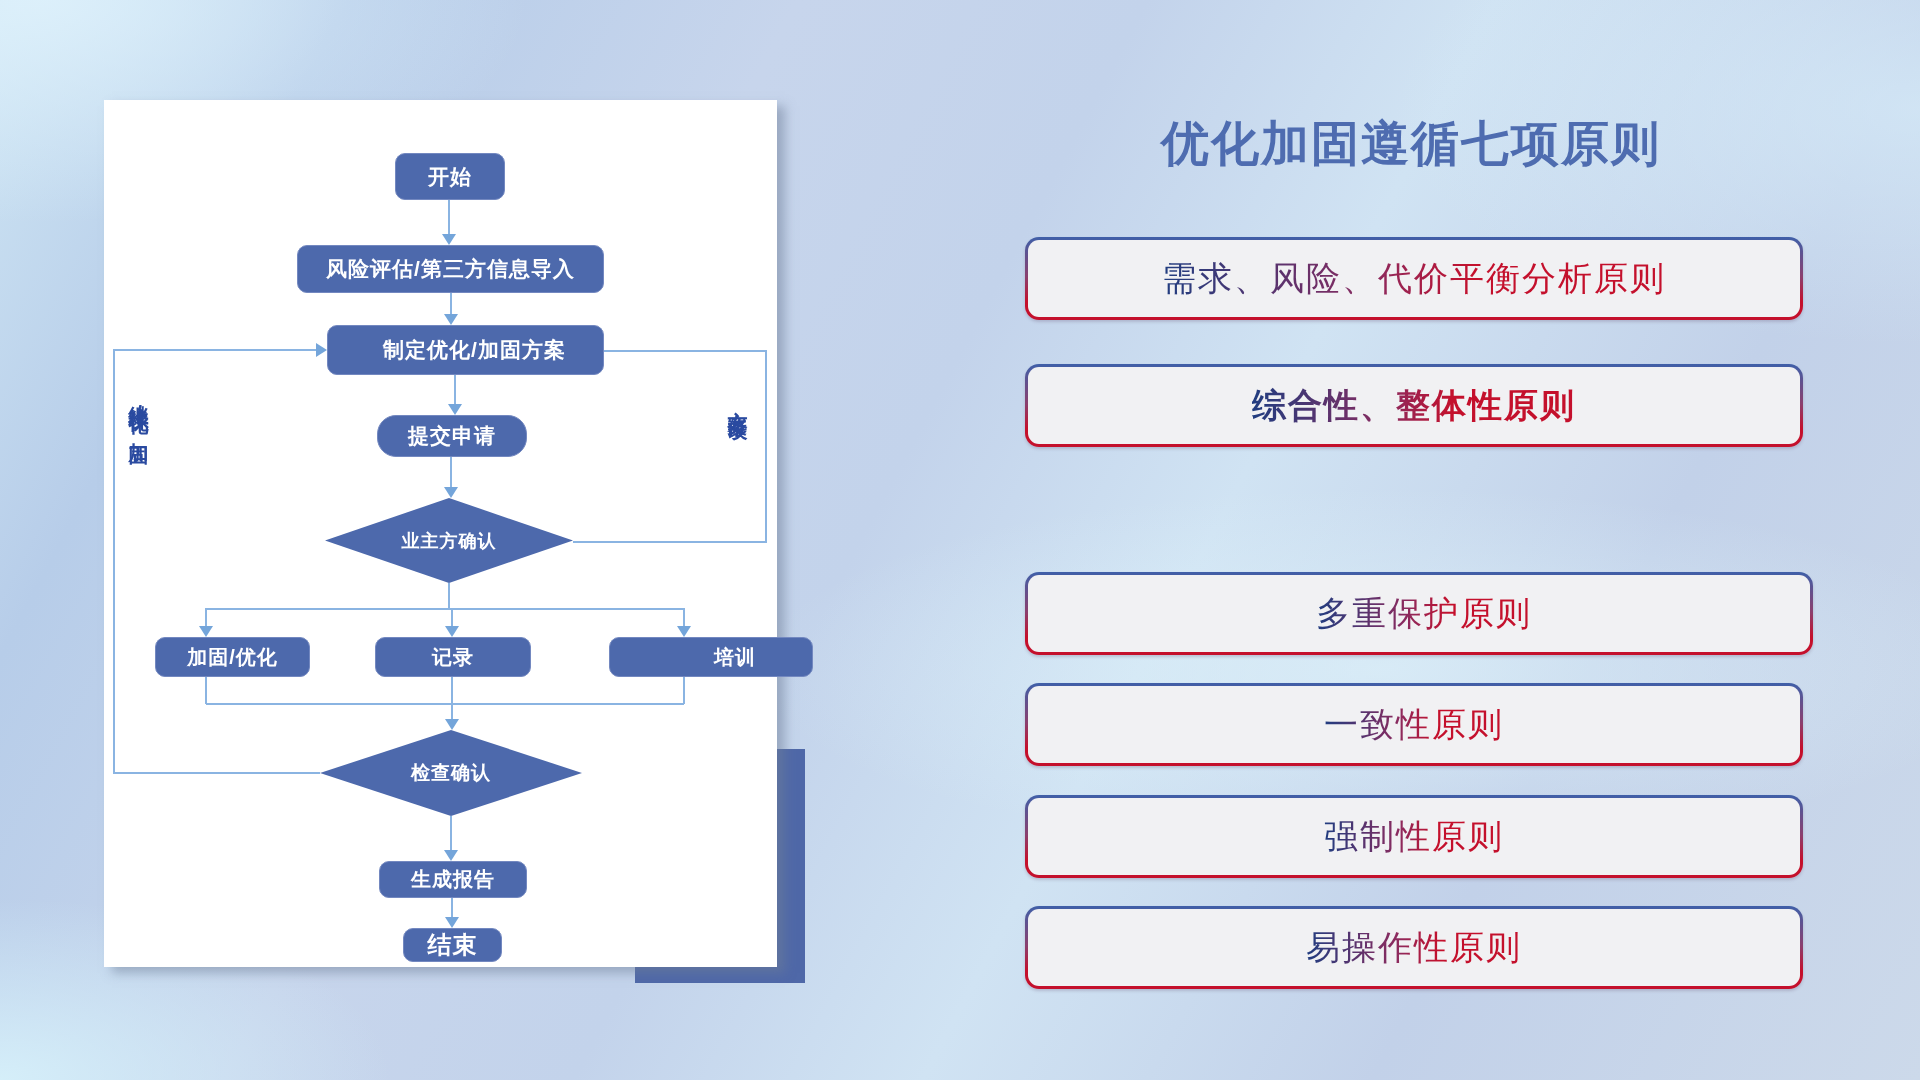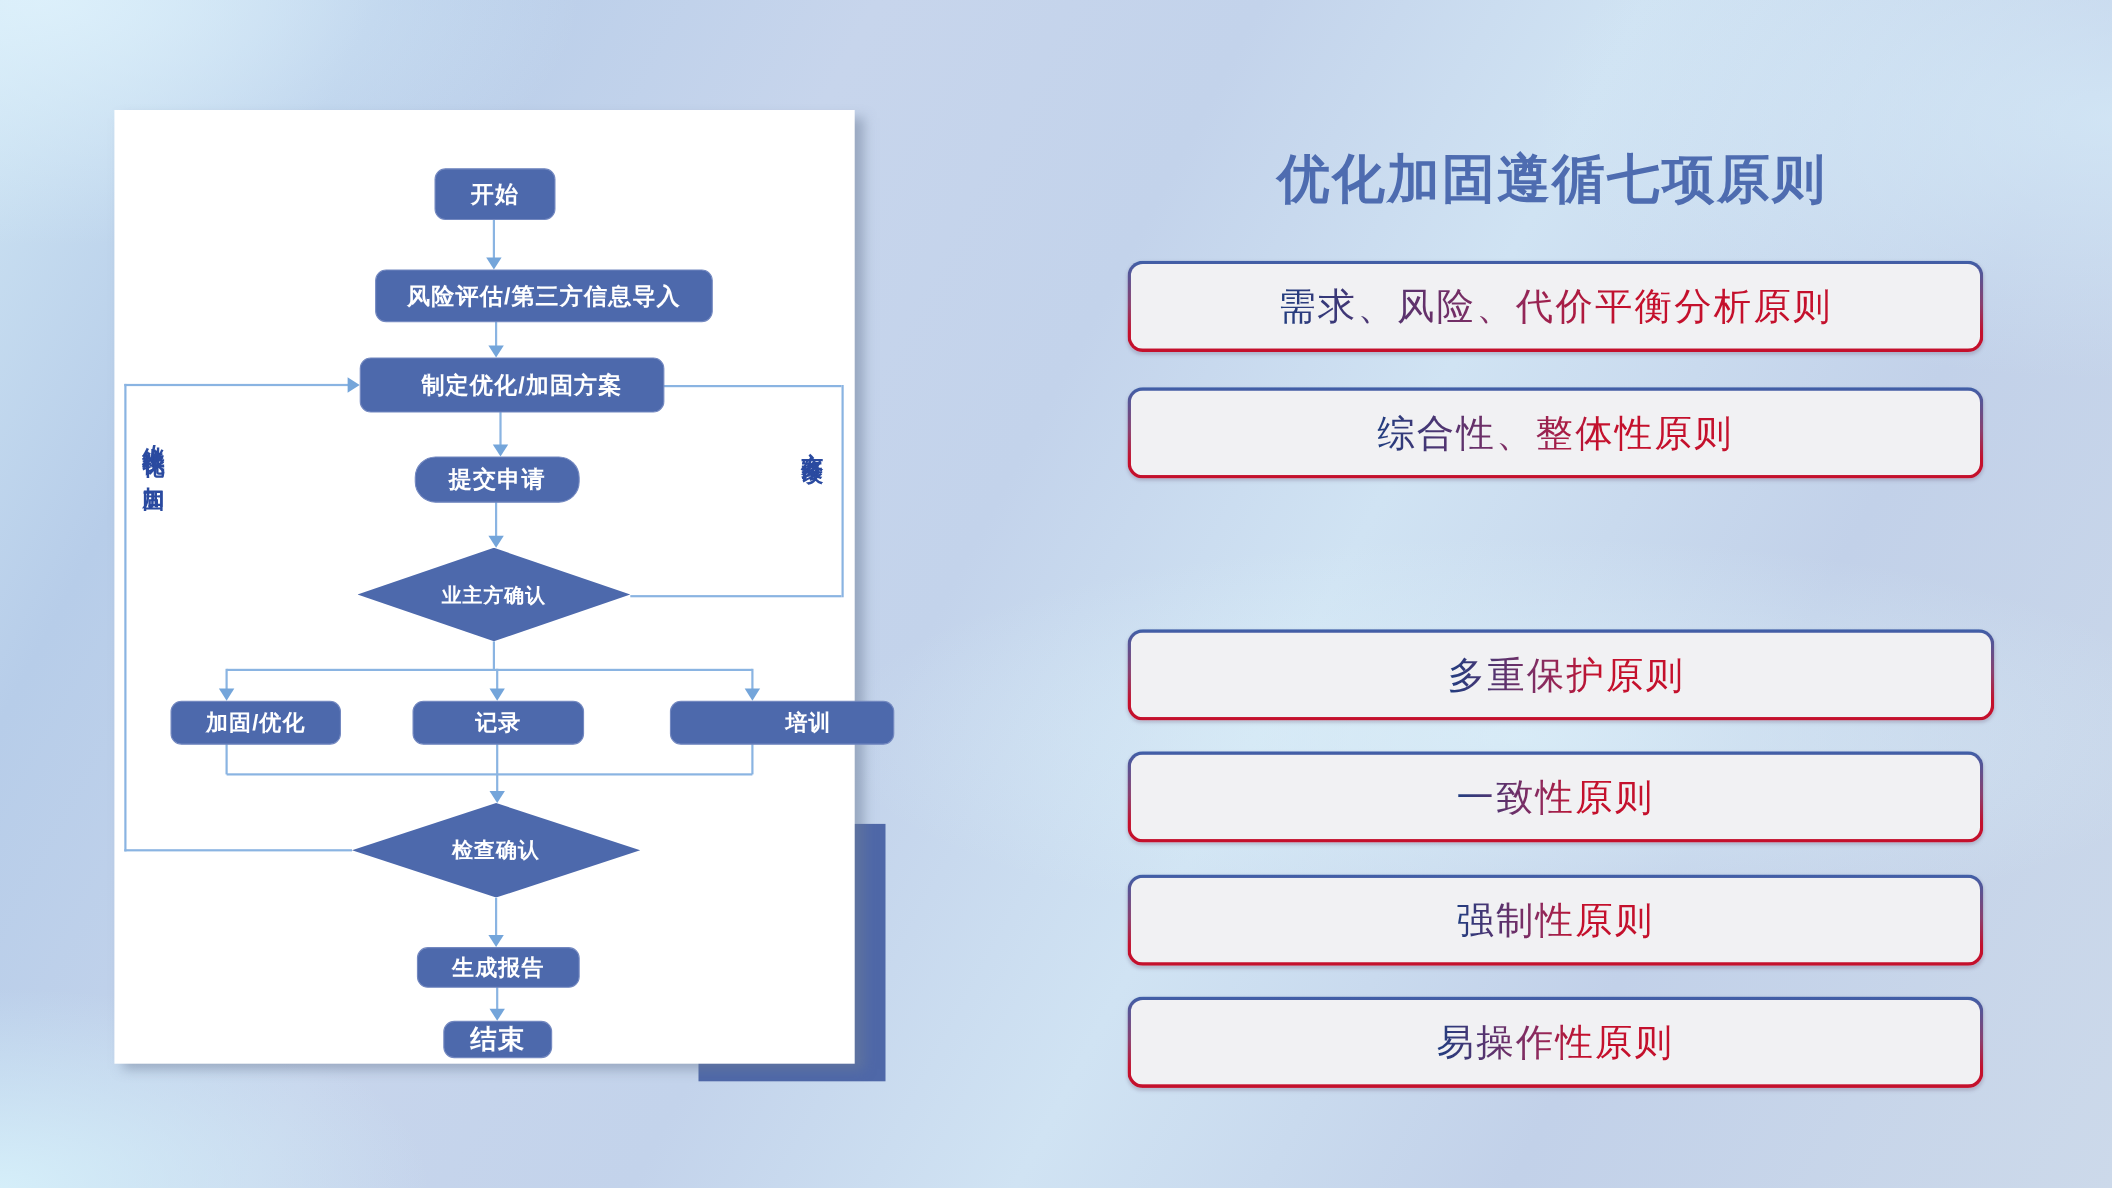--- a/index.html
+++ b/index.html
@@ -24,21 +24,21 @@
   .hline,.vline{position:absolute;background:#8ab4e2;}
   .hline{height:2px;} .vline{width:2px;}
   .arr{position:absolute;width:0;height:0;}
   .arr.down{border-left:7px solid transparent;border-right:7px solid transparent;border-top:11px solid #74a5da;}
   .arr.right{border-top:7px solid transparent;border-bottom:7px solid transparent;border-left:11px solid #74a5da;}
   .arr.left{border-top:7px solid transparent;border-bottom:7px solid transparent;border-right:11px solid #74a5da;}
   .vlabel{position:absolute;writing-mode:vertical-rl;text-orientation:upright;
         color:#2a4aa0;font-weight:bold;font-size:20px;letter-spacing:3px;line-height:22px;}
   
   .title{position:absolute;left:1025px;top:112px;width:772px;text-align:center;
-        font-size:48px;font-weight:bold;letter-spacing:2px;color:#4e6cb0;margin-top:19px;}
+        font-size:48px;font-weight:bold;letter-spacing:2px;color:#4e6cb0;}
   .pbox{position:absolute;left:1025px;width:772px;height:77px;border-radius:14px;
         border:3px solid transparent;display:flex;align-items:center;justify-content:center;
         background:linear-gradient(#f1f1f3,#f1f1f3) padding-box,
                    linear-gradient(180deg,#3f5fa8 0%,#8b3f6e 48%,#c4102c 78%) border-box;
         box-shadow:0 2px 3px rgba(100,80,110,.25);}
   .ptext{font-size:34px;letter-spacing:2px;
         background:linear-gradient(90deg,#203d80 0%,#8c2a5e 42%,#c4102c 62%,#c4102c 100%);
         -webkit-background-clip:text;background-clip:text;color:transparent;}
 </style>
 </head>
@@ -82,21 +82,21 @@
     <div class="arr right" style="left:212px;top:243px;"></div>
 
     <div class="hline" style="left:469px;top:441px;width:192px;"></div>
     <div class="vline" style="left:661px;top:250px;height:193px;"></div>
     <div class="hline" style="left:491px;top:250px;width:170px;"></div>
     <div class="arr left" style="left:480px;top:244px;"></div>
 
     <div class="node" style="left:291px;top:53px;width:108px;height:45px;font-size:21px;">
       <span>开始</span>
     </div>
-    <div class="node" style="left:193px;top:145px;width:305px;height:46px;font-size:21px;margin-left:44px;">
+    <div class="node" style="left:193px;top:145px;width:305px;height:46px;font-size:21px;">
       <span>风险评估/第三方信息导入</span>
     </div>
     <div class="node" style="left:223px;top:225px;width:257px;height:48px;font-size:21px;padding-left:18px;">
       <span>制定优化/加固方案</span>
     </div>
     <div class="node" style="left:273px;top:315px;width:148px;height:40px;font-size:21px;border-radius:19px;">
       <span>提交申请</span>
     </div>
     <div class="diamond" style="left:221px;top:398px;width:248px;height:85px;font-size:18px;">
       <span>业主方确认</span>
@@ -122,21 +122,21 @@
 
     <div class="vlabel" style="left:24px;top:290px;height:250px;">继续优化/加固</div>
     <div class="vlabel" style="left:623px;top:295px;height:200px;">方案修改</div>
   </div>
 
   <div class="title">优化加固遵循七项原则</div>
 
   <div class="pbox" style="top:237px;">
     <span class="ptext">需求、风险、代价平衡分析原则</span>
   </div>
-  <div class="pbox" style="top:352px;">
+  <div class="pbox" style="top:364px;font-weight:bold;">
     <span class="ptext">综合性、整体性原则</span>
   </div>
   <div class="pbox" style="top:572px;padding-left:10px;">
     <span class="ptext">多重保护原则</span>
   </div>
   <div class="pbox" style="top:683px;">
     <span class="ptext">一致性原则</span>
   </div>
   <div class="pbox" style="top:795px;">
     <span class="ptext">强制性原则</span>

